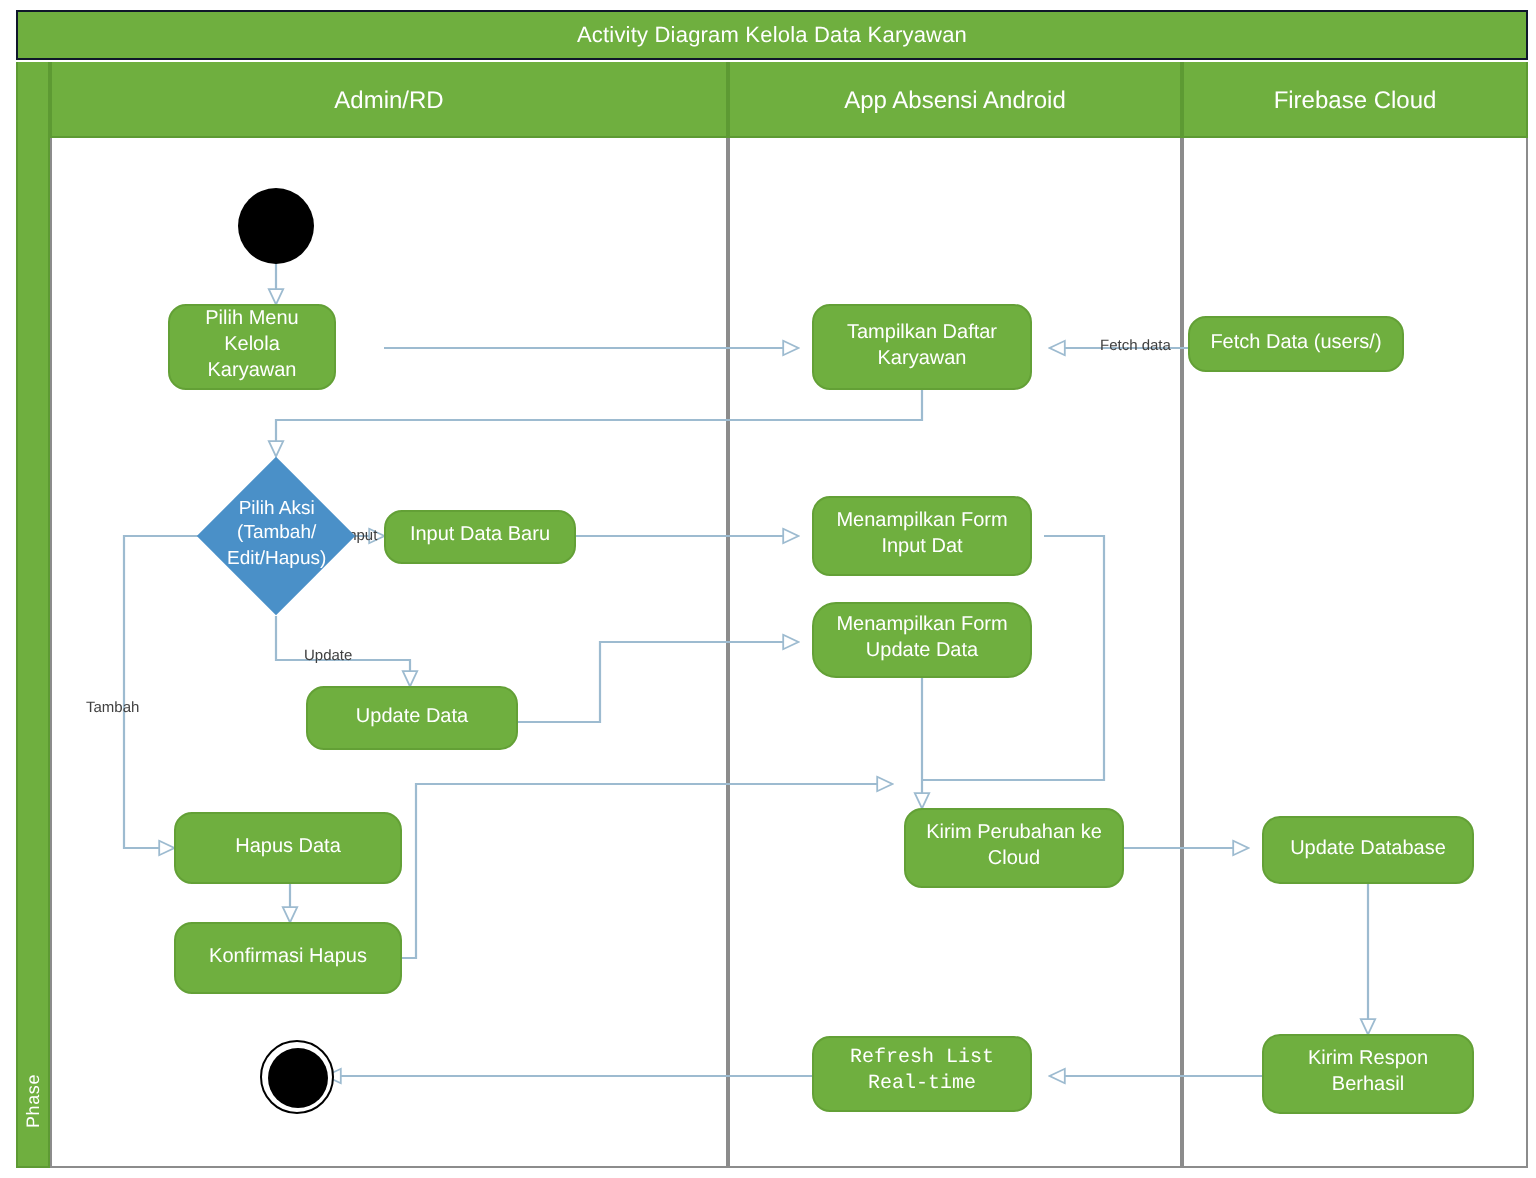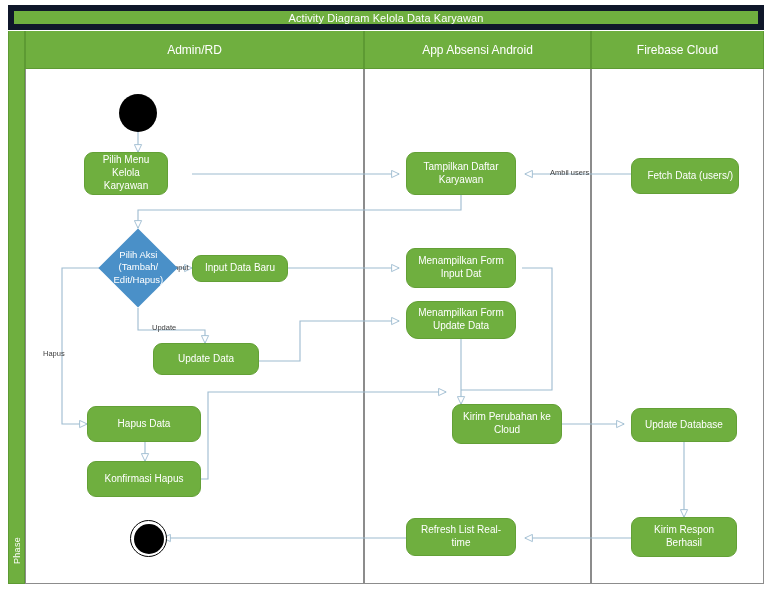--- a/index.html
+++ b/index.html
@@ -19,21 +19,21 @@
   }
 
   
   .title-bar {
     position: absolute;
     left: 8px;
     top: 5px;
     width: 756px;
     height: 25px;
     background: #6FAF3F;
-    border: 6px solid #0f172a;
+    border: 1px solid #0f172a;
     box-sizing: border-box;
     display: flex;
     align-items: center;
     justify-content: center;
     color: #ffffff;
     font-size: 11px;
     letter-spacing: 0.1px;
   }
   .phase-band {
     position: absolute;
@@ -228,36 +228,36 @@
       <path d="M516,424 L624,424" marker-end="url(#ah)"></path>
 
       <path d="M684,442 L684,517" marker-end="url(#ah)"></path>
 
       <path d="M631,538 L525,538" marker-end="url(#ah)"></path>
 
       <path d="M406,538 L163,538" marker-end="url(#ah)"></path>
     </g>
   </svg>
 
-  <div class="edge-label" style="left:550px; top:168px;">Ambil users</div>
+  <div class="edge-label" style="left:550px; top:168px;">Fetch data</div>
   <div class="edge-label" style="left:172px; top:263px;">Input</div>
   <div class="edge-label" style="left:152px; top:323px;">Update</div>
-  <div class="edge-label" style="left:43px; top:349px;">Hapus</div>
+  <div class="edge-label" style="left:43px; top:349px;">Tambah</div>
 
   <div class="start-node" style="left:119px; top:94px; width:38px; height:38px;"></div>
 
   <div class="node" style="left:84px; top:152px; width:84px; height:43px;">
     <span>Pilih Menu Kelola Karyawan</span>
   </div>
 
   <div class="node" style="left:406px; top:152px; width:110px; height:43px;justify-content:flex-end;">
     <span>Tampilkan Daftar Karyawan</span>
   </div>
 
-  <div class="node" style="left:631px; top:158px; width:108px; height:36px;justify-content:flex-end;">
+  <div class="node" style="left:594px; top:158px; width:108px; height:28px;">
     <span>Fetch Data (users/)</span>
   </div>
 
   <div class="decision" style="left:110px; top:240px; width:56px; height:56px;">
     <span>Pilih Aksi (Tambah/ Edit/Hapus)</span>
   </div>
 
   <div class="node" style="left:192px; top:255px; width:96px; height:27px;">
     <span>Input Data Baru</span>
   </div>
@@ -287,19 +287,19 @@
   </div>
 
   <div class="node" style="left:631px; top:408px; width:106px; height:34px;">
     <span>Update Database</span>
   </div>
 
   <div class="node" style="left:631px; top:517px; width:106px; height:40px;">
     <span>Kirim Respon Berhasil</span>
   </div>
 
-  <div class="node" style="left:406px; top:518px; width:110px; height:38px;">
+  <div class="node" style="left:406px; top:518px; width:110px; height:38px;font-family:Liberation Mono, monospace;">
     <span>Refresh List Real-time</span>
   </div>
 
   <div class="end-node" style="left:130px; top:520px; width:37px; height:37px;"></div>
 
 </div>
 
 </body></html>

